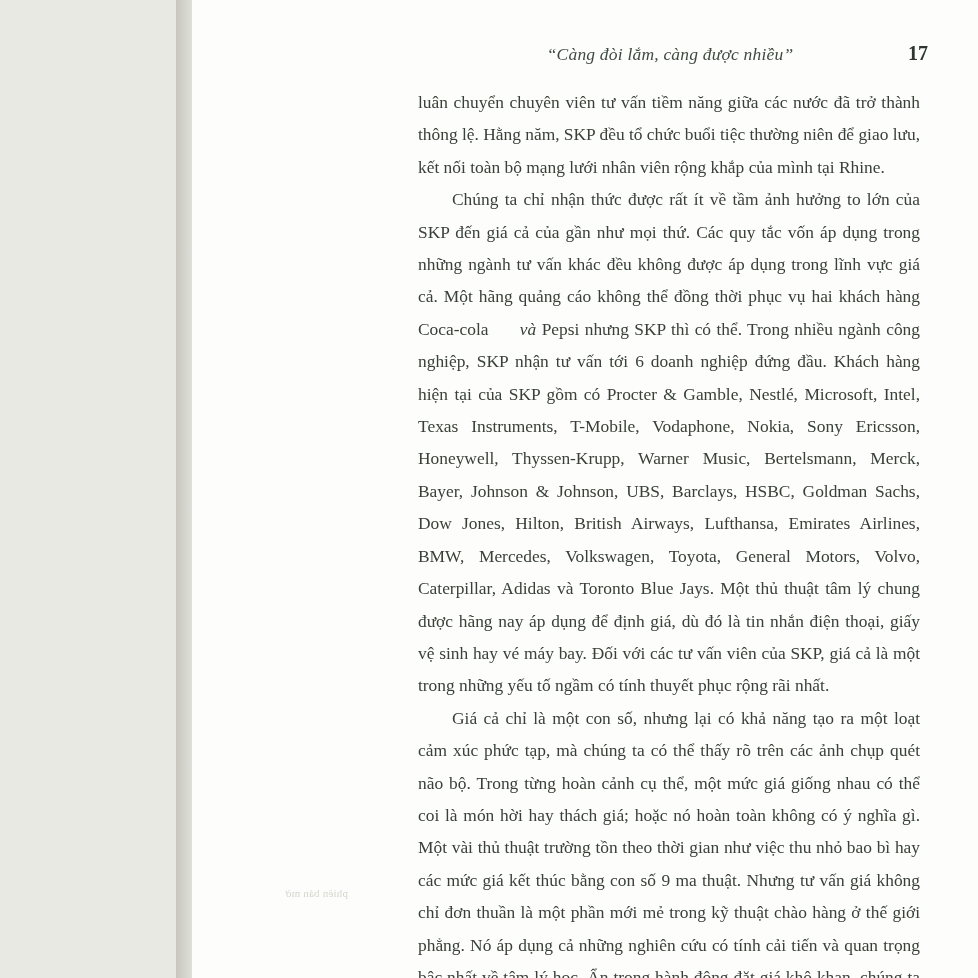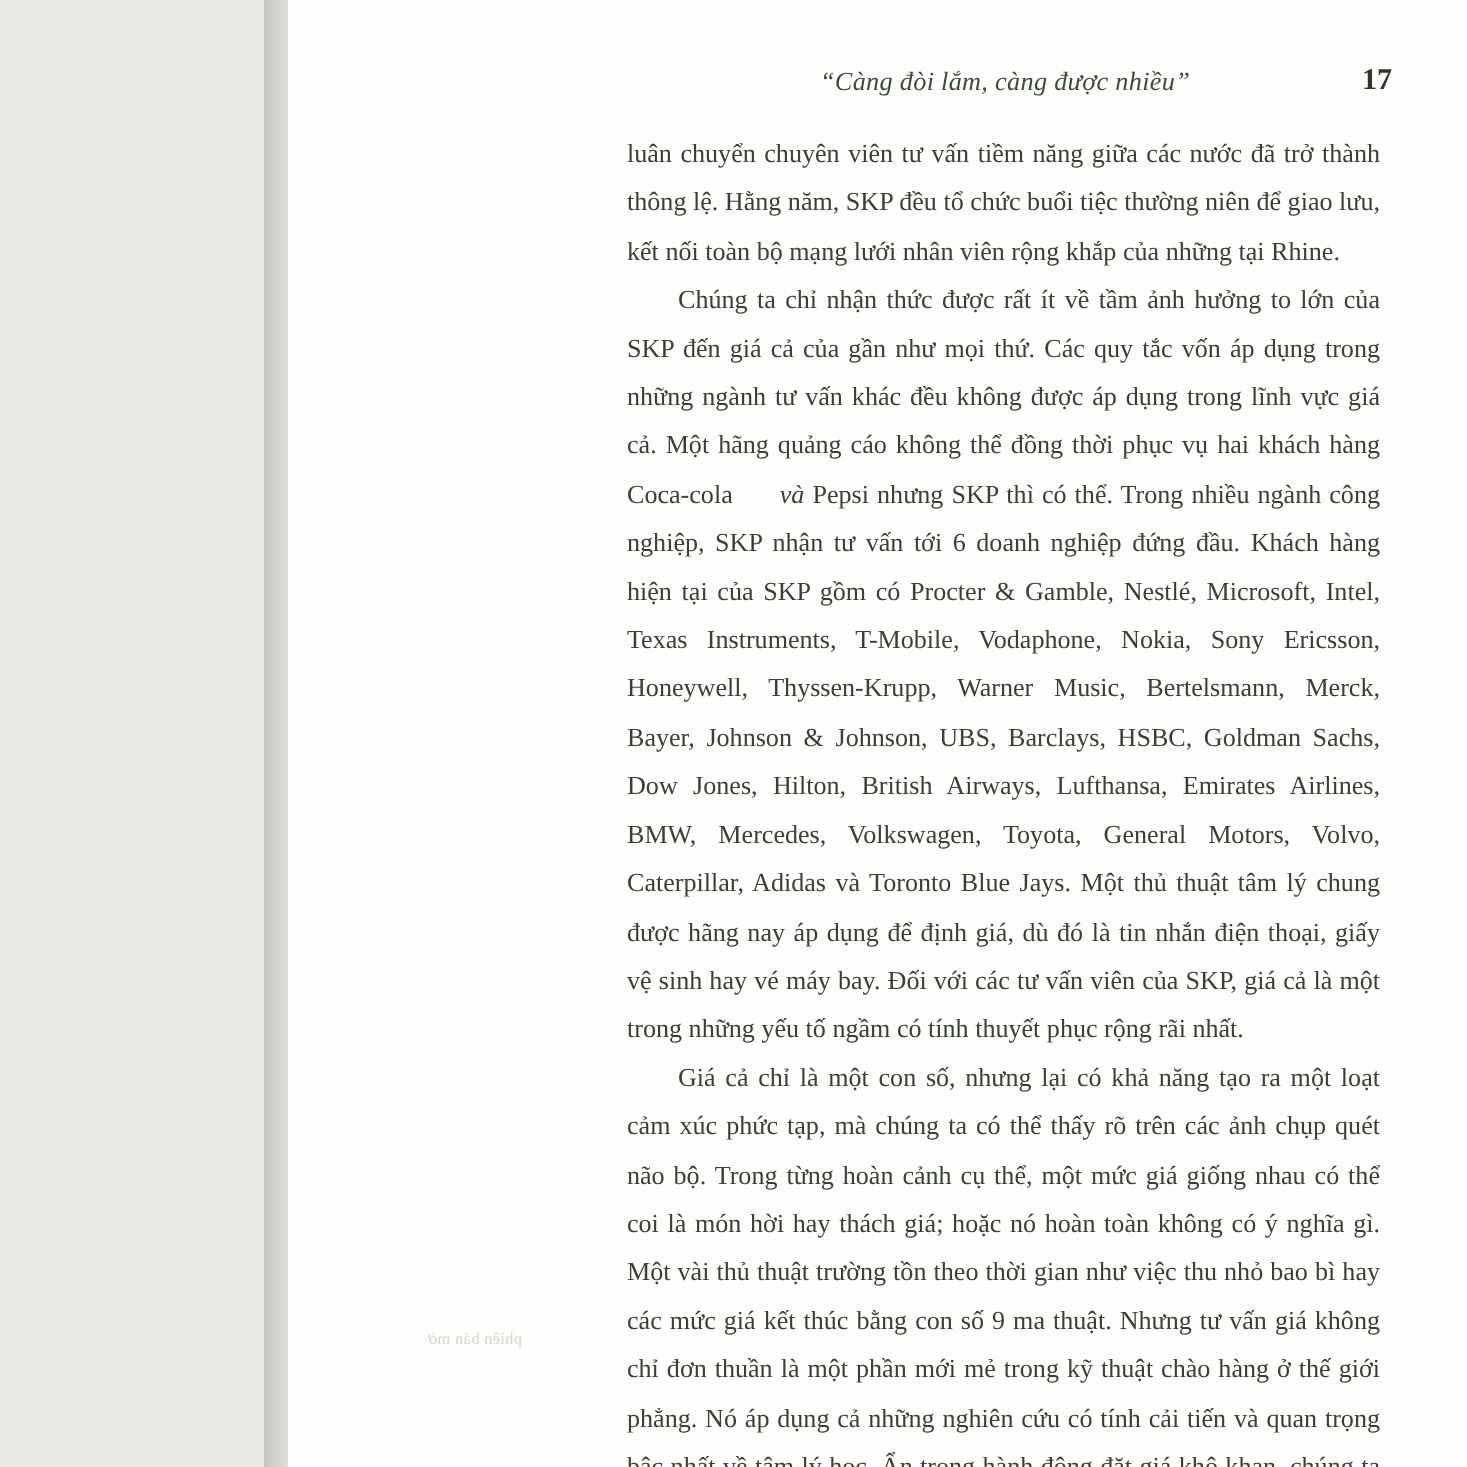--- a/index.html
+++ b/index.html
@@ -109,21 +109,21 @@
   <div id="binding-gutter"></div>
   <div id="binding-shadow"></div>
 
   <div id="paper">
 
     <div id="running-head">“Càng đòi lắm, càng được nhiều”</div>
 
     <div id="page-number">17</div>
 
     <div id="body-text">
-      <p class="para">luân chuyển chuyên viên tư vấn tiềm năng giữa các nước đã trở thành thông lệ. Hằng năm, SKP đều tổ chức buổi tiệc thường niên để giao lưu, kết nối toàn bộ mạng lưới nhân viên rộng khắp của những tại Rhine.</p>
+      <p class="para">luân chuyển chuyên viên tư vấn tiềm năng giữa các nước đã trở thành thông lệ. Hằng năm, SKP đều tổ chức buổi tiệc thường niên để giao lưu, kết nối toàn bộ mạng lưới nhân viên rộng khắp của mình tại Rhine.</p>
       <p class="para indent"><span>Chúng ta chỉ nhận thức được rất ít về tầm ảnh hưởng to lớn của SKP đến giá cả của gần như mọi thứ. Các quy tắc vốn áp dụng trong những ngành tư vấn khác đều không được áp dụng trong lĩnh vực giá cả. Một hãng quảng cáo không thể đồng thời phục vụ hai khách hàng Coca-cola </span><i>và</i><span> Pepsi nhưng SKP thì có thể. Trong nhiều ngành công nghiệp, SKP nhận tư vấn tới 6 doanh nghiệp đứng đầu. Khách hàng hiện tại của SKP gồm có Procter &amp; Gamble, Nestlé, Microsoft, Intel, Texas Instruments, T-Mobile, Vodaphone, Nokia, Sony Ericsson, Honeywell, Thyssen-Krupp, Warner Music, Bertelsmann, Merck, Bayer, Johnson &amp; Johnson, UBS, Barclays, HSBC, Goldman Sachs, Dow Jones, Hilton, British Airways, Lufthansa, Emirates Airlines, BMW, Mercedes, Volkswagen, Toyota, General Motors, Volvo, Caterpillar, Adidas và Toronto Blue Jays. Một thủ thuật tâm lý chung được hãng nay áp dụng để định giá, dù đó là tin nhắn điện thoại, giấy vệ sinh hay vé máy bay. Đối với các tư vấn viên của SKP, giá cả là một trong những yếu tố ngầm có tính thuyết phục rộng rãi nhất.</span></p>
       <p class="para indent">Giá cả chỉ là một con số, nhưng lại có khả năng tạo ra một loạt cảm xúc phức tạp, mà chúng ta có thể thấy rõ trên các ảnh chụp quét não bộ. Trong từng hoàn cảnh cụ thể, một mức giá giống nhau có thể coi là món hời hay thách giá; hoặc nó hoàn toàn không có ý nghĩa gì. Một vài thủ thuật trường tồn theo thời gian như việc thu nhỏ bao bì hay các mức giá kết thúc bằng con số 9 ma thuật. Nhưng tư vấn giá không chỉ đơn thuần là một phần mới mẻ trong kỹ thuật chào hàng ở thế giới phẳng. Nó áp dụng cả những nghiên cứu có tính cải tiến và quan trọng bậc nhất về tâm lý học. Ẩn trong hành động đặt giá khô khan, chúng ta chuyển thể những mong muốn của bản thân thành ngôn ngữ chung của các con số. Điều này hóa ra lại là một quá trình lắt léo đến bất ngờ.</p>
     </div>
 
   </div>
 
   <div id="bleed-through">phiên bản mờ</div>
 
 </div>
 

